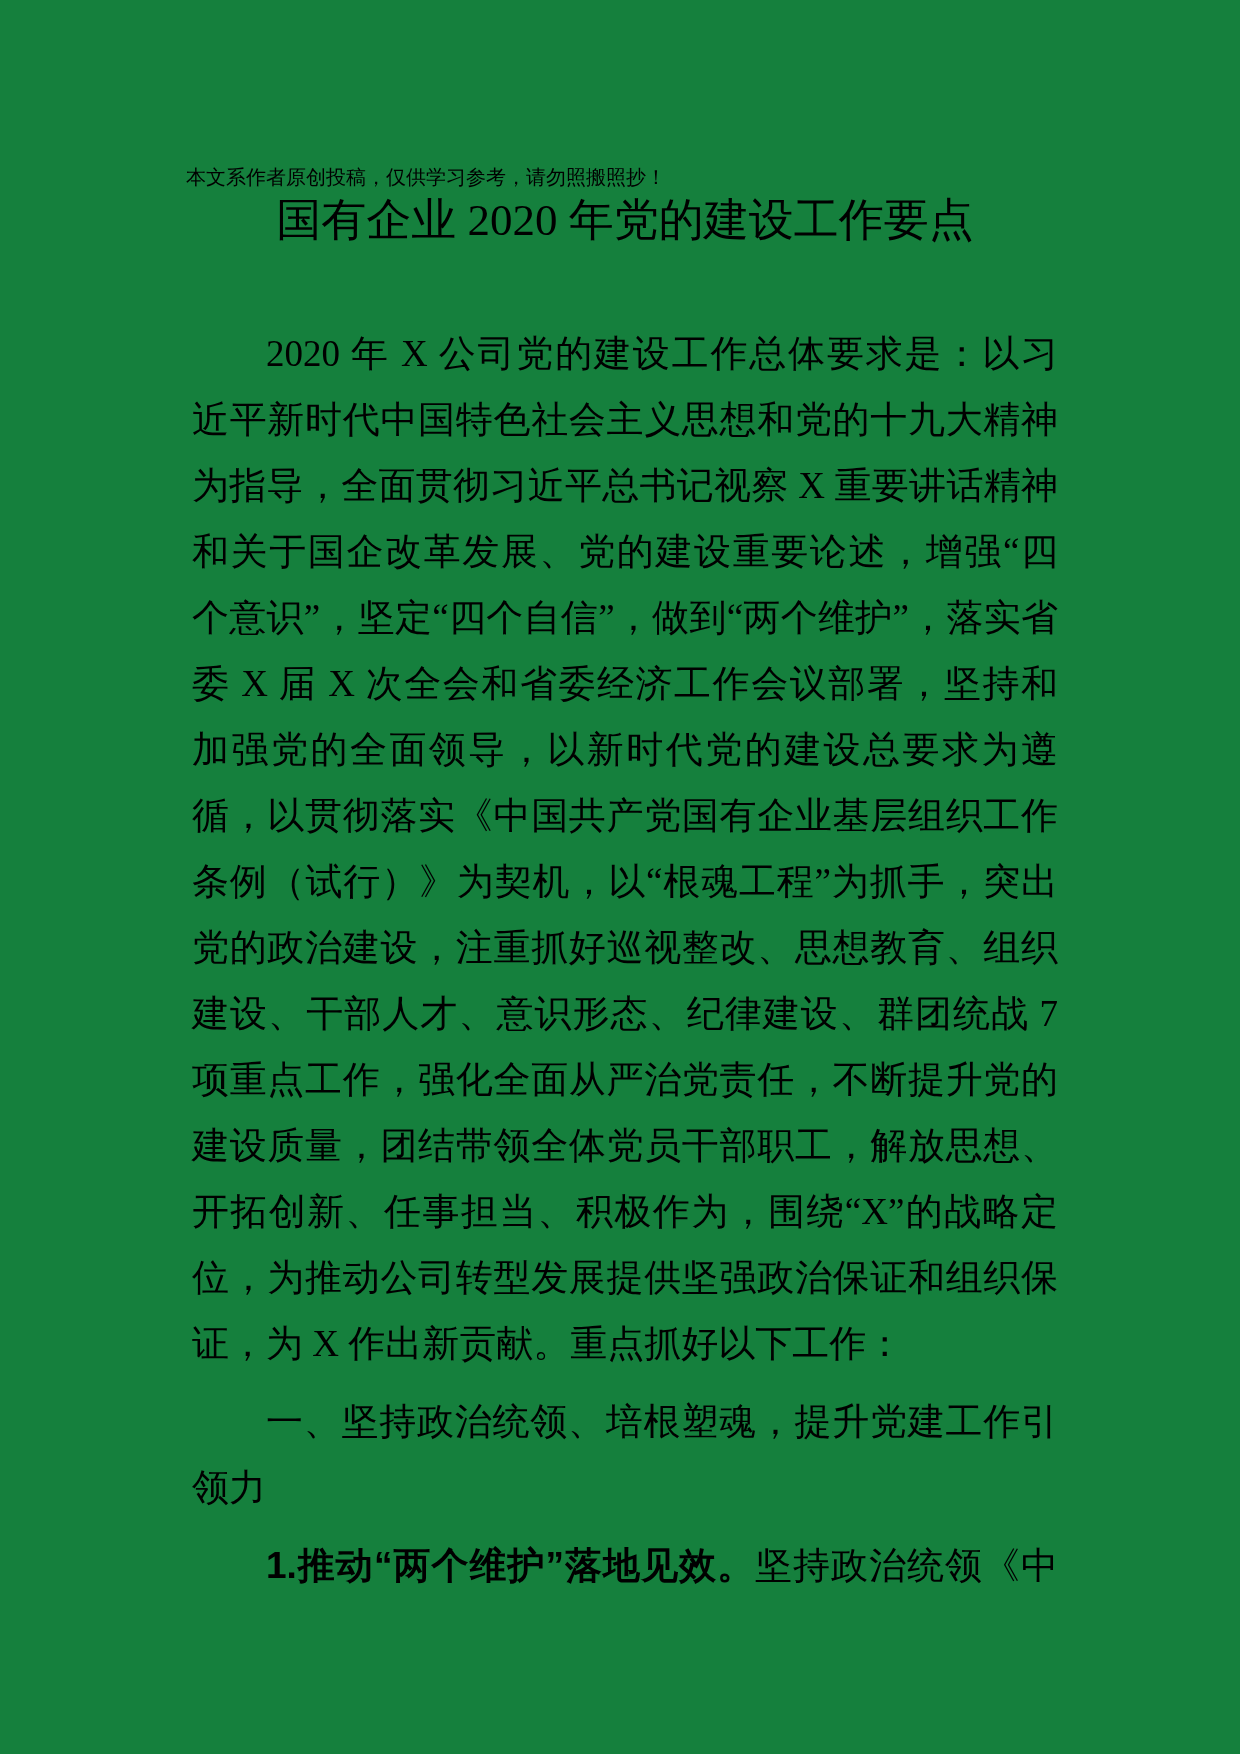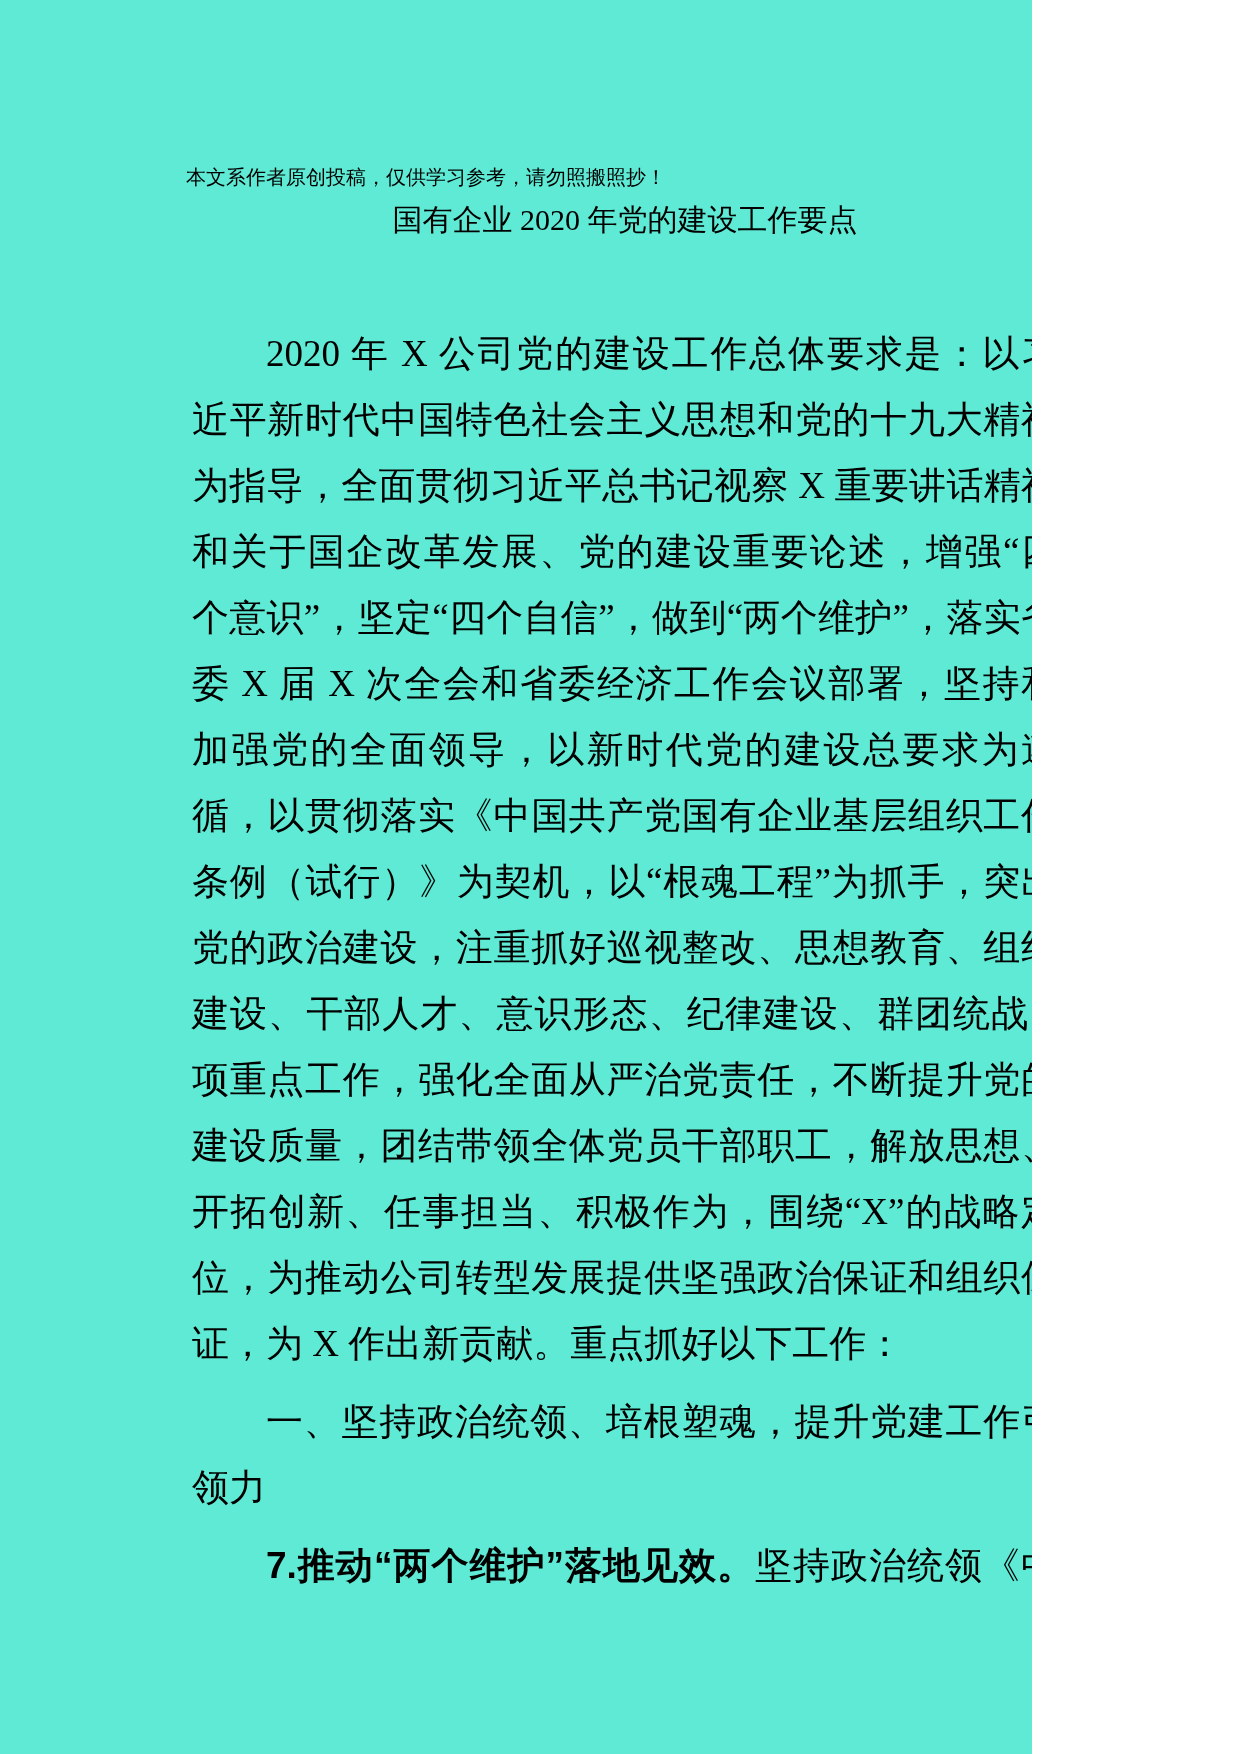--- a/index.html
+++ b/index.html
@@ -2,44 +2,44 @@
 <html><head>
 <meta charset="utf-8">
 <style>
   html, body {
     margin: 0;
     padding: 0;
     background: #ffffff;
   }
   .page {
     position: relative;
-    width: 1032px;
+    width: 1240px;
     height: 1754px;
-    background: #5eead4;
+    background: #15803d;
     color: #000000;
     overflow: hidden;
   }
   .content {
     position: absolute;
     left: 180px;
     top: 165px;
     width: 890px;
   }
   .notice {
     margin: 0 0 0 6px;
     font-family: "Liberation Sans", "DejaVu Sans", sans-serif;
     font-size: 20px;
     line-height: 24px;
     font-weight: 400;
     color: #000000;
   }
   .doc-title {
     margin: 2px 0 0 0;
     font-family: "Liberation Serif", "DejaVu Serif", serif;
-    font-size: 30px;
+    font-size: 45px;
     line-height: 58px;
     font-weight: 400;
     text-align: center;
     color: #000000;
   }
   .body-para {
     margin: 12px;
     font-family: "Liberation Serif", "DejaVu Serif", serif;
     font-size: 37px;
     line-height: 66px;
@@ -66,15 +66,15 @@
 <div class="page">
   <div class="content">
     <p class="notice">本文系作者原创投稿，仅供学习参考，请勿照搬照抄！</p>
 
     <h1 class="doc-title">国有企业 2020 年党的建设工作要点</h1>
 
     <p class="body-para intro">2020 年 X 公司党的建设工作总体要求是：以习近平新时代中国特色社会主义思想和党的十九大精神为指导，全面贯彻习近平总书记视察 X 重要讲话精神和关于国企改革发展、党的建设重要论述，增强“四个意识”，坚定“四个自信”，做到“两个维护”，落实省委 X 届 X 次全会和省委经济工作会议部署，坚持和加强党的全面领导，以新时代党的建设总要求为遵循，以贯彻落实《中国共产党国有企业基层组织工作条例（试行）》为契机，以“根魂工程”为抓手，突出党的政治建设，注重抓好巡视整改、思想教育、组织建设、干部人才、意识形态、纪律建设、群团统战 7 项重点工作，强化全面从严治党责任，不断提升党的建设质量，团结带领全体党员干部职工，解放思想、开拓创新、任事担当、积极作为，围绕“X”的战略定位，为推动公司转型发展提供坚强政治保证和组织保证，为 X 作出新贡献。重点抓好以下工作：</p>
 
     <p class="body-para">一、坚持政治统领、培根塑魂，提升党建工作引领力</p>
 
-    <p class="body-para force-justify"><span class="bold-lead">7.推动“两个维护”落地见效。</span><span>坚持政治统领《中</span></p>
+    <p class="body-para force-justify"><span class="bold-lead">1.推动“两个维护”落地见效。</span><span>坚持政治统领《中</span></p>
   </div>
 </div>
 
 </body></html>

